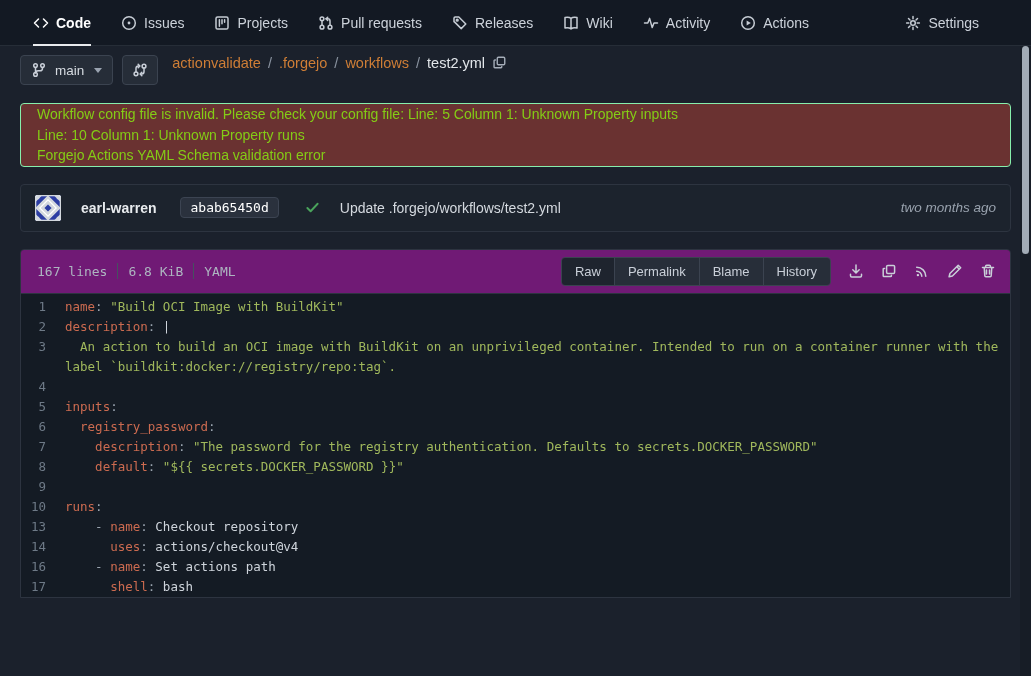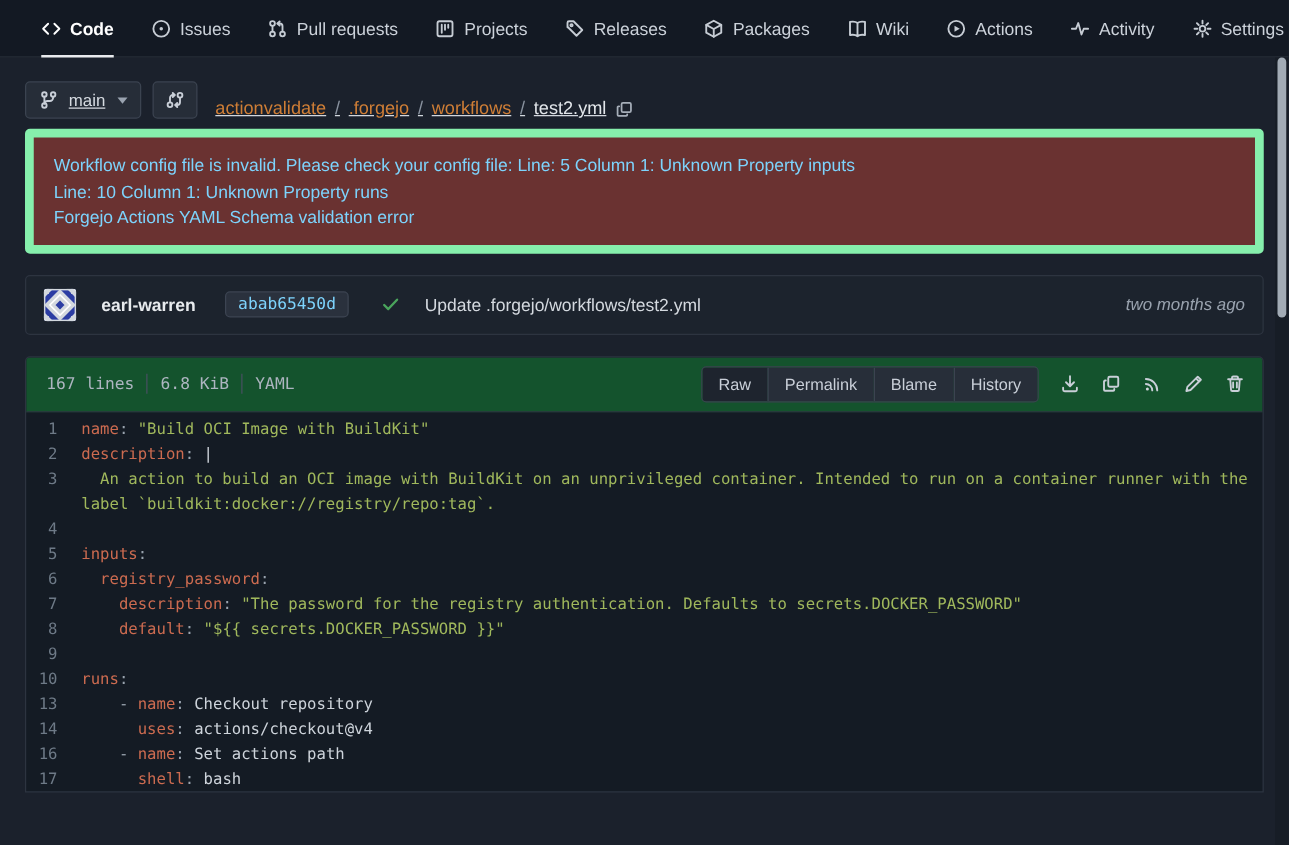--- a/index.html
+++ b/index.html
@@ -23,63 +23,63 @@
   }
   .nav-item svg { stroke:#c6ccd4; }
   .nav-item.active { color:#fff; font-weight:bold; }
   .nav-item.active svg { stroke:#fff; }
   .nav-item.active::after {
     content:""; position:absolute; left:0; right:0; bottom:0; height:2px; background:#e9ebee;
   }
   .nav-spacer { margin-left:auto; }
 
   
-  .toolbar { margin:9px 20px 0; height:40px; display:flex; align-items:flex-end;text-decoration:underline; }
+  .toolbar { margin:9px 20px 0; height:40px; display:flex; align-items:flex-start; }
   .btn {
     background:#262d38; border:1px solid #3b4350; border-radius:4px;
     height:30px; display:flex; align-items:center; cursor:pointer;
   }
   .branch-btn { padding:0 10px; gap:8px; font-size:13.5px; color:#d6dbe1; }
   .branch-btn svg { stroke:#c9cfd8; }
   .caret { width:0; height:0; border-left:4px solid transparent; border-right:4px solid transparent; border-top:5px solid #9aa3b0; margin-left:2px; }
   .compare-btn { width:36px; justify-content:center; margin-left:9px; }
   .compare-btn svg { stroke:#c9cfd8; }
   .breadcrumb { margin-left:14px; display:flex; align-items:center; gap:7px; font-size:14.5px; }
   .crumb-link { color:#cf7e36; cursor:pointer; }
   .crumb-sep { color:#8b94a1; }
   .crumb-current { color:#e2e6ea; }
   .copy-path { margin-left:7px; cursor:pointer; }
   .copy-path svg { stroke:#a6aeb9; }
 
   
   .alert {
-    margin:8px 20px 0; background:#6a3231; border:7px solid #86efac; border-radius:4px;
-    padding:12px 16px; color:#7dd3fc; font-size:14px; line-height:20.5px;
+    margin:8px 20px 0; background:#6a3231; border:1px solid #86efac; border-radius:4px;
+    padding:0 16px; color:#84cc16; font-size:14px; line-height:20.5px;
   }
 
   
   .commit-box {
     margin:17px 20px 0; height:48px; background:#1c232d; border:1px solid #2d3440;
     border-radius:4px; display:flex; align-items:center; padding:0 14px; gap:20px;
   }
   .avatar { width:26px; height:26px; border-radius:3px; overflow:hidden; flex-shrink:0; cursor:pointer; }
   .commit-author { font-weight:bold; font-size:14px; color:#e8ebee; cursor:pointer; }
   .hash-badge {
-    font-family:"DejaVu Sans Mono", monospace; font-size:13px; color:#7dd3fc;
+    font-family:"DejaVu Sans Mono", monospace; font-size:13px; color:#ffffff;
     background:#2a313d; border:1px solid #3c4452; border-radius:4px;
     padding:2px 9px; margin-left:4px; cursor:pointer;
   }
   .commit-status { margin-left:6px; }
   .commit-msg { font-size:14px; color:#d4d9df; cursor:pointer; }
   .commit-time { margin-left:auto; font-size:13.5px; color:#99a2ae;font-style:italic; }
 
   
   .file-box { margin:17px 20px 0; border:1px solid #2d3440; border-radius:4px 4px 0 0; overflow:hidden; }
   .file-header {
-    height:44px; background:#14532d; border-bottom:1px solid #2d3440;
+    height:44px; background:#701a75; border-bottom:1px solid #2d3440;
     display:flex; align-items:center; padding:0 10px;
   }
   .file-info { display:flex; align-items:center; gap:10px; font-family:"DejaVu Sans Mono", monospace; font-size:13px; color:#adb5c0; padding-left:6px; }
   .fi-div { width:1px; height:16px; background:#465060; }
   .btn-group { margin-left:auto; display:flex; border:1px solid #3b4350; border-radius:4px; overflow:hidden; }
   .fbtn {
     padding:6px 13px; font-size:13px; color:#c9cfd8; background:#272e39;
     border-left:1px solid #3b4350; cursor:pointer; white-space:nowrap;
   }
   .fbtn:first-child { border-left:none; }
@@ -119,80 +119,71 @@
         <svg width="16" height="16" viewBox="0 0 16 16" fill="none" stroke-width="1.5" stroke-linecap="round" stroke-linejoin="round" stroke="currentColor">
           <circle cx="8" cy="8" r="6.3"></circle>
           <circle cx="8" cy="8" r="1.4" fill="currentColor" stroke="none" class="dotfill"></circle>
         </svg>
       </span>
       <span>Issues</span>
     </div>
     <div class="nav-item">
       <span style="color: rgb(198, 204, 212);">
         <svg width="16" height="16" viewBox="0 0 16 16" fill="none" stroke-width="1.5" stroke-linecap="round" stroke-linejoin="round" stroke="currentColor">
+          <rect x="2" y="2" width="12" height="12" rx="1.6"></rect>
+          <path d="M5.4 4.8v6.4M8 4.8v4M10.6 4.8v2.4"></path>
+        </svg>
+      </span>
+      <span>Projects</span>
+    </div>
+    <div class="nav-item">
+      <span style="color: rgb(198, 204, 212);">
+        <svg width="16" height="16" viewBox="0 0 16 16" fill="none" stroke-width="1.5" stroke-linecap="round" stroke-linejoin="round" stroke="currentColor">
           <circle cx="4" cy="3.8" r="1.9"></circle>
           <circle cx="4" cy="12.2" r="1.9"></circle>
           <circle cx="12" cy="12.2" r="1.9"></circle>
           <path d="M4 5.7v4.6M8 3.8h1.8A2.2 2.2 0 0 1 12 6v4.3"></path>
           <path d="M9.7 2.2 8 3.8l1.7 1.6"></path>
         </svg>
       </span>
       <span>Pull requests</span>
     </div>
     <div class="nav-item">
       <span style="color: rgb(198, 204, 212);">
         <svg width="16" height="16" viewBox="0 0 16 16" fill="none" stroke-width="1.5" stroke-linecap="round" stroke-linejoin="round" stroke="currentColor">
-          <rect x="2" y="2" width="12" height="12" rx="1.6"></rect>
-          <path d="M5.4 4.8v6.4M8 4.8v4M10.6 4.8v2.4"></path>
-        </svg>
-      </span>
-      <span>Projects</span>
-    </div>
-    <div class="nav-item">
-      <span style="color: rgb(198, 204, 212);">
-        <svg width="16" height="16" viewBox="0 0 16 16" fill="none" stroke-width="1.5" stroke-linecap="round" stroke-linejoin="round" stroke="currentColor">
           <path d="M2 6.8V3.2C2 2.5 2.5 2 3.2 2h3.6l7 7-4.6 4.6-7-7z"></path>
           <circle cx="5.2" cy="5.2" r="0.9"></circle>
         </svg>
       </span>
       <span>Releases</span>
     </div>
     <div class="nav-item">
       <span style="color: rgb(198, 204, 212);">
         <svg width="16" height="16" viewBox="0 0 16 16" fill="none" stroke-width="1.5" stroke-linecap="round" stroke-linejoin="round" stroke="currentColor">
-          <path d="M8 1.6 14 4.9v6.2L8 14.4 2 11.1V4.9z"></path>
-          <path d="M2 4.9 8 8.2l6-3.3M8 8.2v6.2"></path>
-        </svg>
-      </span>
-      <span>Packages</span>
-    </div>
-    <div class="nav-item">
-      <span style="color: rgb(198, 204, 212);">
-        <svg width="16" height="16" viewBox="0 0 16 16" fill="none" stroke-width="1.5" stroke-linecap="round" stroke-linejoin="round" stroke="currentColor">
           <path d="M8 3.4C6.6 2.2 4.6 2 2 2.5V13c2.6-.5 4.6-.2 6 1 1.4-1.2 3.4-1.5 6-1V2.5C11.4 2 9.4 2.2 8 3.4zM8 3.4V14"></path>
         </svg>
       </span>
       <span>Wiki</span>
+    </div>
+    <div class="nav-item">
+      <span style="color: rgb(198, 204, 212);">
+        <svg width="16" height="16" viewBox="0 0 16 16" fill="none" stroke-width="1.5" stroke-linecap="round" stroke-linejoin="round" stroke="currentColor">
+          <polyline points="1.5 8 4.8 8 6.6 3.4 9.2 12.6 11 8 14.5 8"></polyline>
+        </svg>
+      </span>
+      <span>Activity</span>
     </div>
     <div class="nav-item">
       <span style="color: rgb(198, 204, 212);">
         <svg width="16" height="16" viewBox="0 0 16 16" fill="none" stroke-width="1.5" stroke-linecap="round" stroke-linejoin="round" stroke="currentColor">
           <circle cx="8" cy="8" r="6.3"></circle>
           <polygon points="6.6,5.6 10.8,8 6.6,10.4" fill="currentColor" stroke="none" class="dotfill"></polygon>
         </svg>
       </span>
       <span>Actions</span>
-    </div>
-    <div class="nav-item">
-      <span style="color: rgb(198, 204, 212);">
-        <svg width="16" height="16" viewBox="0 0 16 16" fill="none" stroke-width="1.5" stroke-linecap="round" stroke-linejoin="round" stroke="currentColor">
-          <polyline points="1.5 8 4.8 8 6.6 3.4 9.2 12.6 11 8 14.5 8"></polyline>
-        </svg>
-      </span>
-      <span>Activity</span>
     </div>
     <div class="nav-item nav-spacer">
       <span style="color: rgb(198, 204, 212);">
         <svg width="16" height="16" viewBox="0 0 16 16" fill="none" stroke-width="1.5" stroke-linecap="round" stroke-linejoin="round" stroke="currentColor">
           <circle cx="8" cy="8" r="2.3"></circle>
           <path d="M8 1.6v2.2M8 12.2v2.2M1.6 8h2.2M12.2 8h2.2M3.5 3.5 5 5M11 11l1.5 1.5M12.5 3.5 11 5M5 11l-1.5 1.5"></path>
         </svg>
       </span>
       <span>Settings</span>
     </div>

